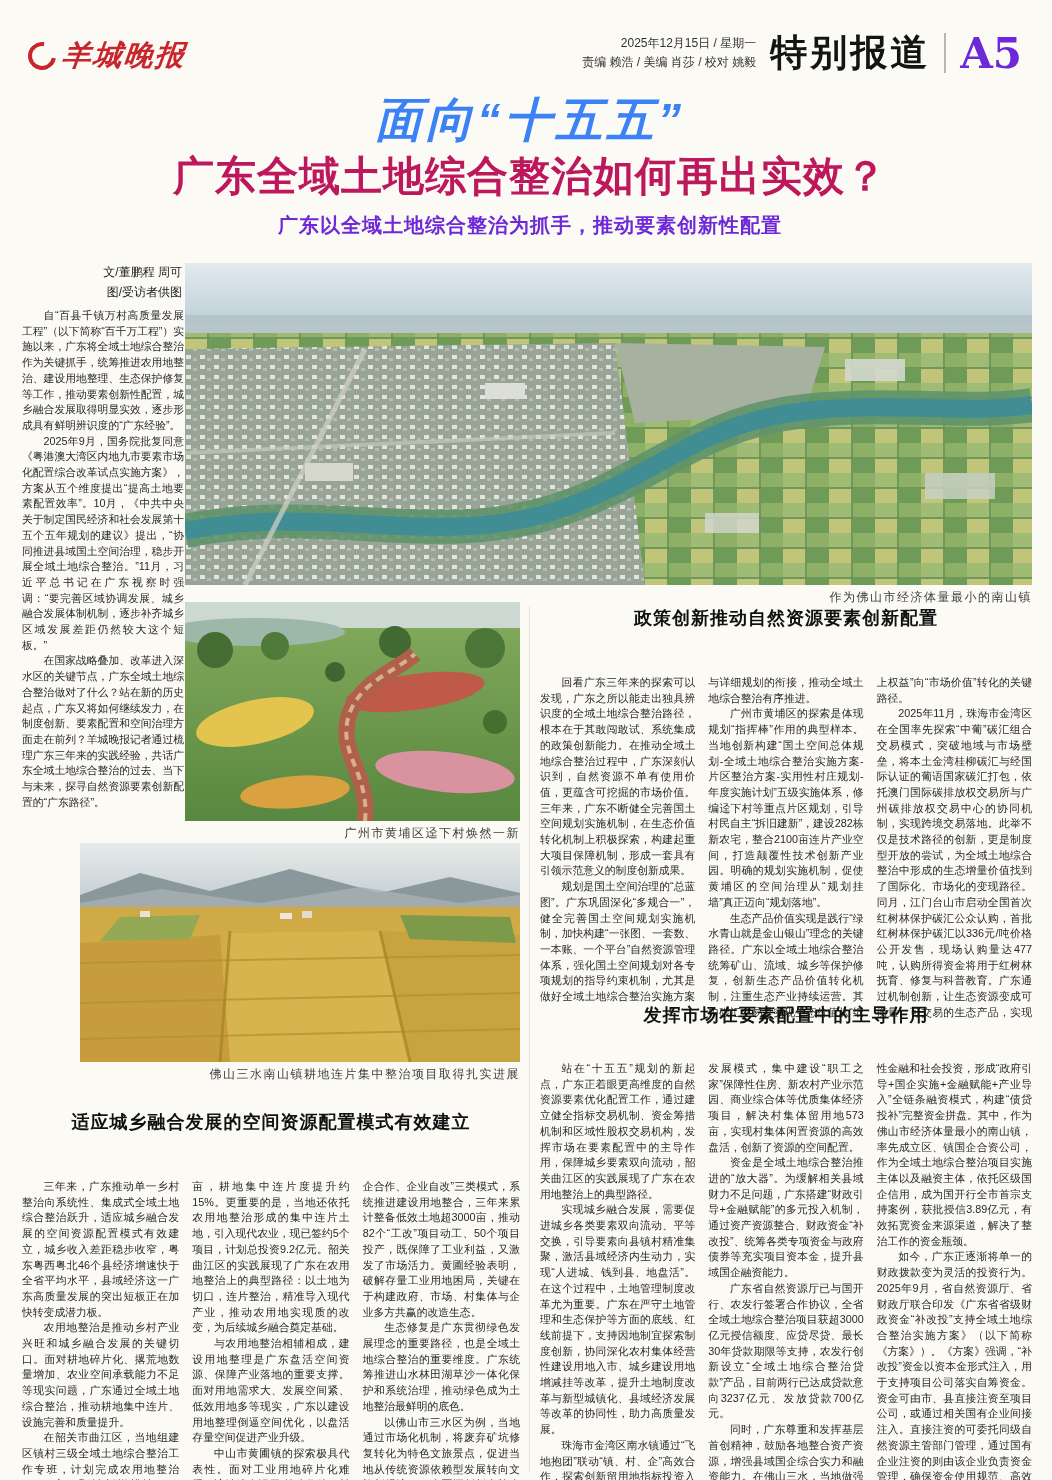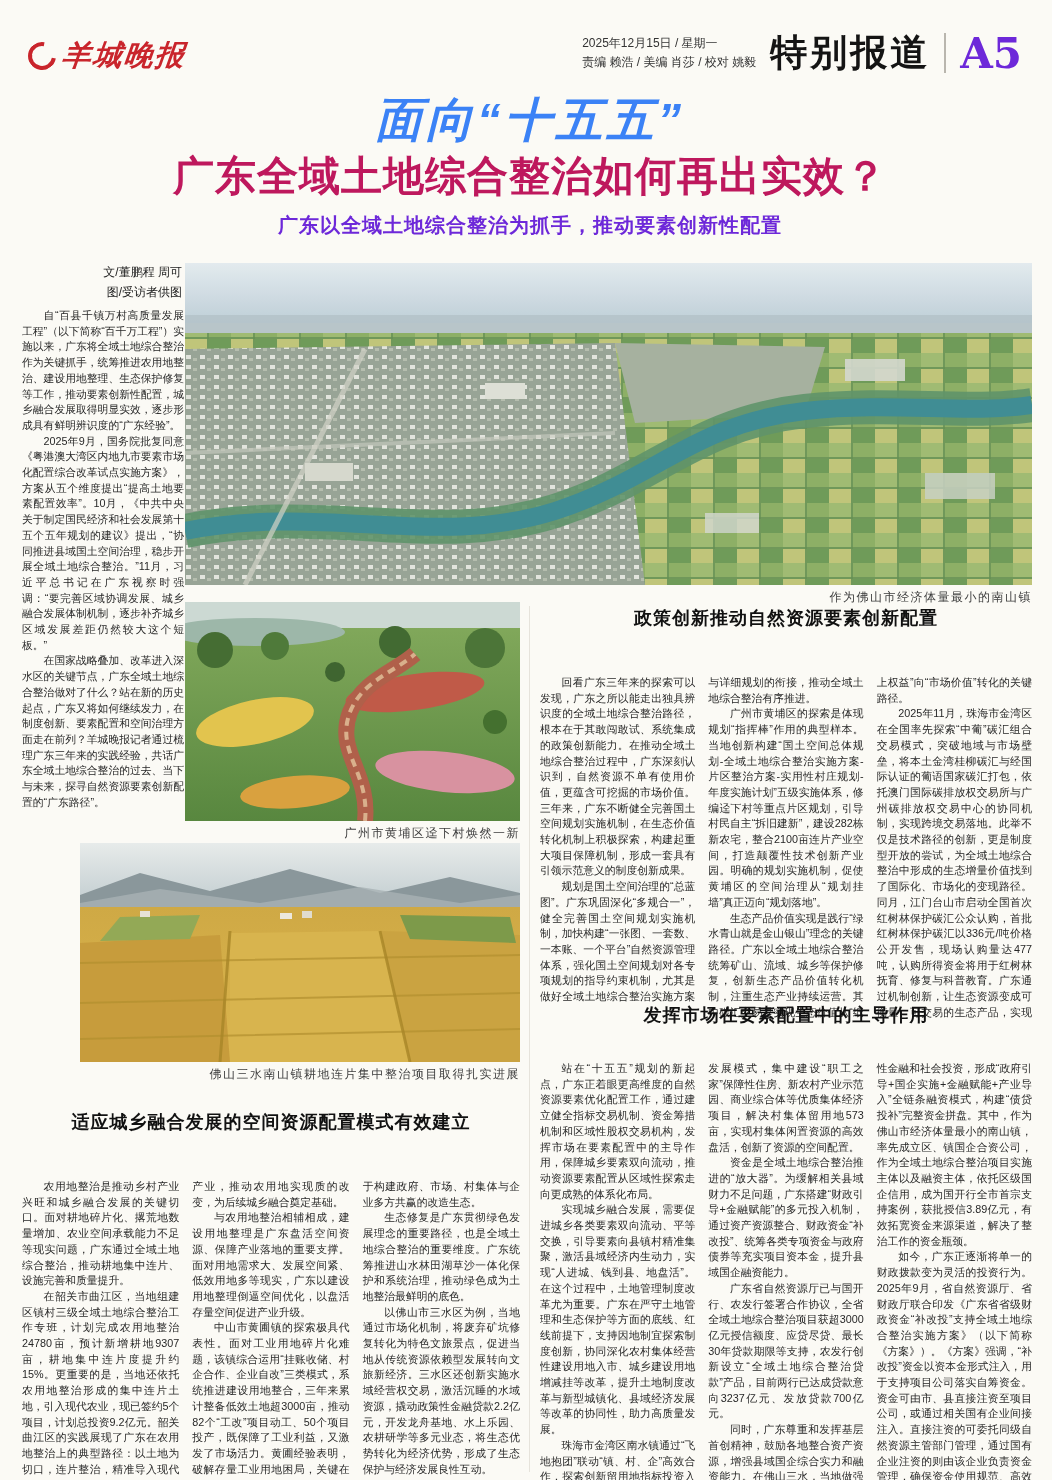--- a/index.html
+++ b/index.html
@@ -4,21 +4,21 @@
 <style>
   html,body{margin:0;padding:0;background:#d8d6d0;}
   .page{position:relative;width:1052px;height:1480px;margin:0 auto;background:#fbfaf5;overflow:hidden;
         font-family:"Liberation Sans",sans-serif;color:#222;}
   
   .masthead{position:absolute;left:0;top:0;width:1052px;height:85px;}
   .logo{position:absolute;left:28px;top:36px;display:flex;align-items:center;gap:6px;}
   .logo-mark{width:20px;height:20px;border:4px solid #c9252c;border-radius:50%;border-right-color:transparent;transform:rotate(-35deg);}
   .logo-text{font-family:"DejaVu Serif",serif;font-style:italic;font-weight:bold;font-size:29px;color:#c9252c;letter-spacing:2px;transform:skewX(-6deg);}
   .mast-right{position:absolute;right:30px;top:28px;display:flex;align-items:center;gap:14px;}
-  .mast-meta{font-size:12px;line-height:19px;color:#333;}
+  .mast-meta{text-align:right;font-size:12px;line-height:19px;color:#333;}
   .mast-section{font-weight:900;font-size:37px;letter-spacing:3px;color:#141414;}
   .mast-div{width:2px;height:40px;background:#b9b6ae;}
   .mast-page{font-family:"DejaVu Serif",serif;font-weight:bold;font-size:42px;color:#6d28d9;}
   
   .headline{position:absolute;left:150px;top:92px;width:760px;text-align:center;}
   .kicker{font-weight:900;font-size:47px;letter-spacing:4px;color:#3b82f6;line-height:56px;font-style:italic;}
   .h-title{font-weight:900;font-size:41px;letter-spacing:1px;color:#be185d;line-height:56px;white-space:nowrap;}
   .deck{margin-top:8px;font-weight:700;font-size:20px;letter-spacing:1px;color:#6d28d9;}
   
   .byline{position:absolute;left:22px;top:262px;width:160px;text-align:right;font-size:12px;line-height:20px;color:#222;}
@@ -175,32 +175,33 @@
     <p>回看广东三年来的探索可以发现，广东之所以能走出独具辨识度的全域土地综合整治路径，根本在于其敢闯敢试、系统集成的政策创新能力。在推动全域土地综合整治过程中，广东深刻认识到，自然资源不单有使用价值，更蕴含可挖掘的市场价值。三年来，广东不断健全完善国土空间规划实施机制，在生态价值转化机制上积极探索，构建起重大项目保障机制，形成一套具有引领示范意义的制度创新成果。</p>
     <p>规划是国土空间治理的“总蓝图”。广东巩固深化“多规合一”，健全完善国土空间规划实施机制，加快构建“一张图、一套数、一本账、一个平台”自然资源管理体系，强化国土空间规划对各专项规划的指导约束机制，尤其是做好全域土地综合整治实施方案与详细规划的衔接，推动全域土地综合整治有序推进。</p>
     <p>广州市黄埔区的探索是体现规划“指挥棒”作用的典型样本。当地创新构建“国土空间总体规划-全域土地综合整治实施方案-片区整治方案-实用性村庄规划-年度实施计划”五级实施体系，修编迳下村等重点片区规划，引导村民自主“拆旧建新”，建设282栋新农宅，整合2100亩连片产业空间，打造颠覆性技术创新产业园。明确的规划实施机制，促使黄埔区的空间治理从“规划挂墙”真正迈向“规划落地”。</p>
     <p>生态产品价值实现是践行“绿水青山就是金山银山”理念的关键路径。广东以全域土地综合整治统筹矿山、流域、城乡等保护修复，创新生态产品价值转化机制，注重生态产业持续运营。其中碳汇交易是实现生态价值从“纸上权益”向“市场价值”转化的关键路径。</p>
     <p>2025年11月，珠海市金湾区在全国率先探索“中葡”碳汇组合交易模式，突破地域与市场壁垒，将本土金湾桂柳碳汇与经国际认证的葡语国家碳汇打包，依托澳门国际碳排放权交易所与广州碳排放权交易中心的协同机制，实现跨境交易落地。此举不仅是技术路径的创新，更是制度型开放的尝试，为全域土地综合整治中形成的生态增量价值找到了国际化、市场化的变现路径。同月，江门台山市启动全国首次红树林保护碳汇公众认购，首批红树林保护碳汇以336元/吨价格公开发售，现场认购量达477吨，认购所得资金将用于红树林抚育、修复与科普教育。广东通过机制创新，让生态资源变成可衡量、可交易的生态产品，实现了从“生态守护”到“价值输出”的跨越。</p>
 
   </div>
 
   <div class="sec-heading" style="left:540px;top:970px;width:492px;margin-top:33px;">发挥市场在要素配置中的主导作用</div>
   <div class="sec-body bodytext" style="left:540px;top:1026px;width:492px;height:446px;">
-    <p>站在“十五五”规划的新起点，广东正着眼更高维度的自然资源要素优化配置工作，通过建立健全指标交易机制、资金筹措机制和区域性股权交易机构，发挥市场在要素配置中的主导作用，保障城乡要素双向流动，推动资源要素配置从区域性探索走向更成熟的体系化布局。</p>
+    <p>站在“十五五”规划的新起点，广东正着眼更高维度的自然资源要素优化配置工作，通过建立健全指标交易机制、资金筹措机制和区域性股权交易机构，发挥市场在要素配置中的主导作用，保障城乡要素双向流动，韶关曲江区的实践展现了广东在农用地整治上的典型路径。</p>
     <p>实现城乡融合发展，需要促进城乡各类要素双向流动、平等交换，引导要素向县镇村精准集聚，激活县域经济内生动力，实现“人进城、钱到县、地盘活”。在这个过程中，土地管理制度改革尤为重要。广东在严守土地管理和生态保护等方面的底线、红线前提下，支持因地制宜探索制度创新，协同深化农村集体经营性建设用地入市、城乡建设用地增减挂等改革，提升土地制度改革与新型城镇化、县域经济发展等改革的协同性，助力高质量发展。</p>
     <p>珠海市金湾区南水镇通过“飞地抱团”联动“镇、村、企”高效合作，探索创新留用地指标投资入股、跨村飞地发展的村集体经济发展模式，集中建设“职工之家”保障性住房、新农村产业示范园、商业综合体等优质集体经济项目，解决村集体留用地573亩，实现村集体闲置资源的高效盘活，创新了资源的空间配置。</p>
     <p>资金是全域土地综合整治推进的“放大器”。为缓解相关县域财力不足问题，广东搭建“财政引导+金融赋能”的多元投入机制，通过资产资源整合、财政资金“补改投”、统筹各类专项资金与政府债券等充实项目资本金，提升县域国企融资能力。</p>
     <p>广东省自然资源厅已与国开行、农发行签署合作协议，全省全域土地综合整治项目获超3000亿元授信额度、应贷尽贷、最长30年贷款期限等支持，农发行创新设立“全域土地综合整治贷款”产品，目前两行已达成贷款意向3237亿元、发放贷款700亿元。</p>
     <p>同时，广东尊重和发挥基层首创精神，鼓励各地整合资产资源，增强县域国企综合实力和融资能力。在佛山三水，当地做强区镇国企投融资平台，撬动政策性金融和社会投资，形成“政府引导+国企实施+金融赋能+产业导入”全链条融资模式，构建“债贷投补”完整资金拼盘。其中，作为佛山市经济体量最小的南山镇，率先成立区、镇国企合资公司，作为全域土地综合整治项目实施主体以及融资主体，依托区级国企信用，成为国开行全市首宗支持案例，获批授信3.89亿元，有效拓宽资金来源渠道，解决了整治工作的资金瓶颈。</p>
     <p>如今，广东正逐渐将单一的财政拨款变为灵活的投资行为。2025年9月，省自然资源厅、省财政厅联合印发《广东省省级财政资金“补改投”支持全域土地综合整治实施方案》（以下简称《方案》）。《方案》强调，“补改投”资金以资本金形式注入，用于支持项目公司落实自筹资金。资金可由市、县直接注资至项目公司，或通过相关国有企业间接注入。直接注资的可委托同级自然资源主管部门管理，通过国有企业注资的则由该企业负责资金管理，确保资金使用规范、高效和安全。这种创新的财政支持方式，不仅可以通过市场化运作方式提高资金使用效率，还能够吸引更多社会资本的投入，发挥财政资金的杠杆作用。</p>
 
   </div>
 
   <div class="sec-heading" style="left:22px;top:1110px;width:498px;">适应城乡融合发展的空间资源配置模式有效建立</div>
   <div class="sec-body bodytext" style="left:22px;top:1144px;width:498px;height:328px;">
+    <p>三年来，广东推动单一乡村整治向系统性、集成式全域土地综合整治跃升，适应城乡融合发展的空间资源配置模式有效建立，城乡收入差距稳步收窄，粤东粤西粤北46个县经济增速快于全省平均水平，县域经济这一广东高质量发展的突出短板正在加快转变成潜力板。</p>
     <p>农用地整治是推动乡村产业兴旺和城乡融合发展的关键切口。面对耕地碎片化、撂荒地数量增加、农业空间承载能力不足等现实问题，广东通过全域土地综合整治，推动耕地集中连片、设施完善和质量提升。</p>
     <p>在韶关市曲江区，当地组建区镇村三级全域土地综合整治工作专班，计划完成农用地整治24780亩，预计新增耕地9307亩，耕地集中连片度提升约15%。更重要的是，当地还依托农用地整治形成的集中连片土地，引入现代农业，现已签约5个项目，计划总投资9.2亿元。韶关曲江区的实践展现了广东在农用地整治上的典型路径：以土地为切口，连片整治，精准导入现代产业，推动农用地实现质的改变，为后续城乡融合奠定基础。</p>
     <p>与农用地整治相辅相成，建设用地整理是广东盘活空间资源、保障产业落地的重要支撑。面对用地需求大、发展空间紧、低效用地多等现实，广东以建设用地整理倒逼空间优化，以盘活存量空间促进产业升级。</p>
     <p>中山市黄圃镇的探索极具代表性。面对工业用地碎片化难题，该镇综合运用“挂账收储、村企合作、企业自改”三类模式，系统推进建设用地整合，三年来累计整备低效土地超3000亩，推动82个“工改”项目动工、50个项目投产，既保障了工业利益，又激发了市场活力。黄圃经验表明，破解存量工业用地困局，关键在于构建政府、市场、村集体与企业多方共赢的改造生态。</p>
     <p>生态修复是广东贯彻绿色发展理念的重要路径，也是全域土地综合整治的重要维度。广东统筹推进山水林田湖草沙一体化保护和系统治理，推动绿色成为土地整治最鲜明的底色。</p>
     <p>以佛山市三水区为例，当地通过市场化机制，将废弃矿坑修复转化为特色文旅景点，促进当地从传统资源依赖型发展转向文旅新经济。三水区还创新实施水域经营权交易，激活沉睡的水域资源，撬动政策性金融贷款2.2亿元，开发龙舟基地、水上乐园、农耕研学等多元业态，将生态优势转化为经济优势，形成了生态保护与经济发展良性互动。</p>
 
   </div>
 
 </div>

